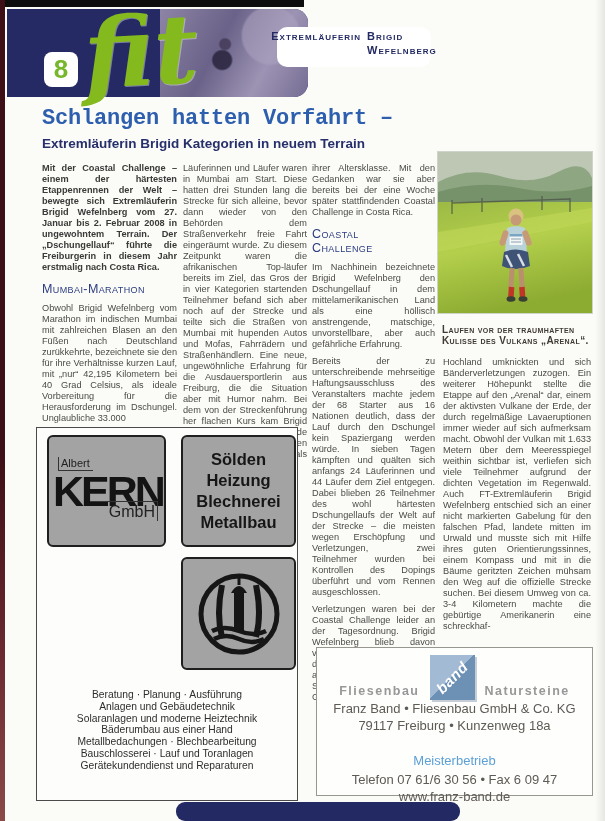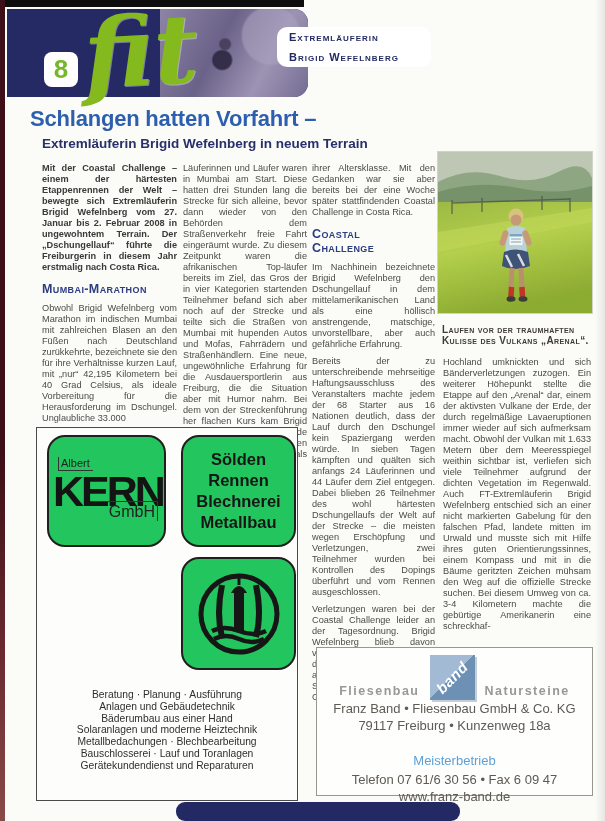--- a/index.html
+++ b/index.html
@@ -21,52 +21,52 @@
             radial-gradient(circle at 75% 30%, rgba(170,160,190,.6) 0 22%, rgba(170,160,190,0) 24%),
             linear-gradient(118deg,#8d84a6,#6a6288 40%,#9d94b4 70%,#756c94);}
   .page-number{position:absolute;left:37px;top:43px;width:34px;height:35px;background:#fff;
           border-radius:8px;display:flex;align-items:center;justify-content:center;
           color:#76b82a;font-size:26px;font-weight:bold;z-index:3;}
   .fit-logo{position:absolute;left:84px;top:4px;z-index:4;color:#84ba1e;
           font-family:"DejaVu Serif",serif;font-style:italic;font-weight:bold;
           font-size:96px;line-height:1;transform:rotate(-3deg);
           text-shadow:1px 1px 0 rgba(255,255,255,.4);}
   .kicker{position:absolute;left:277px;top:27px;width:154px;height:40px;background:#fff;
-          border-radius:10px;z-index:5;display:flex;flex-direction:column;justify-content:center;
+          border-radius:10px;z-index:5;display:flex;flex-direction:row;justify-content:center;
           padding:2px 12px;box-sizing:border-box;color:#232a63;font-weight:bold;
           font-size:11px;line-height:14px;font-variant:small-caps;letter-spacing:1px;gap:6px;}
   
-  .headline{position:absolute;left:30px;top:106px;margin:0;width:460px;
-          color:#2d5fae;font-size:22px;font-weight:bold;letter-spacing:-.2px;}
+  .headline{position:absolute;left:42px;top:106px;margin:0;width:460px;
+          color:#2d5fae;font-size:22px;font-weight:bold;letter-spacing:-.2px;font-family:Liberation Mono, monospace;}
   .subheadline{position:absolute;left:42px;top:136px;margin:0;width:460px;
           color:#27306b;font-size:13.5px;font-weight:bold;}
   
   .col{position:absolute;top:163px;color:#4b4a46;font-size:9.2px;line-height:11px;
        text-align:justify;}
   .col p{margin:0 0 6px 0;}
   .col1{left:42px;width:135px;}
   .col2{left:183px;width:124px;}
   .col3{left:312px;width:123px;}
   .col4{left:443px;top:357px;width:148px;position:absolute;color:#4b4a46;
         font-size:9.2px;line-height:11px;text-align:justify;}
   .intro{font-weight:bold;color:#3a3a38;}
-  .sec-head{margin:9px 0 7px 0;color:#2b3c80;font-size:12.5px;font-weight:bold;
+  .sec-head{margin:9px 0 7px 0;color:#2b3c80;font-size:12.5px;font-weight:normal;
         font-variant:small-caps;letter-spacing:.4px;line-height:14px;}
   .sec-head.narrow{width:80px;}
   
   .photo{position:absolute;left:437px;top:151px;width:156px;height:163px;margin:0;
          border:1px solid #cfd4c8;box-sizing:border-box;}
   .caption{position:absolute;left:438px;top:320px;width:152px;margin:4px;
          color:#3f3a33;font-size:10px;line-height:11px;font-weight:bold;
          font-variant:small-caps;letter-spacing:.4px;}
   
   .kern-ad{position:absolute;left:36px;top:427px;width:262px;height:374px;
          border:1.5px solid #4a4a4a;background:#fdfdfc;box-sizing:border-box;}
-  .kbox{position:absolute;border:2px solid #1f1f1f;border-radius:18px;box-sizing:border-box;
-         background:#22c55e;}
+  .kbox{position:absolute;border:2px solid #1f1f1f;border-radius:6px;box-sizing:border-box;
+         background:#a3a3a3;}
   .k-logo{left:10px;top:7px;width:119px;height:112px;}
   .k-albert{position:absolute;left:9px;top:20px;font-size:11px;color:#222;
          border-left:1px solid #333;border-bottom:1px solid #333;padding:0 3px 1px 2px;}
   .k-kern{position:absolute;left:4px;top:30px;font-size:43px;font-weight:bold;
          letter-spacing:-3px;color:#141414;}
   .k-gmbh{position:absolute;right:6px;bottom:24px;font-size:16px;color:#222;
          border-right:1px solid #333;border-top:1px solid #333;padding:1px 2px 0 3px;}
   .k-trades{left:144px;top:7px;width:115px;height:112px;display:flex;flex-direction:column;
          align-items:center;justify-content:center;font-size:16.5px;font-weight:bold;
          line-height:21px;color:#161616;}
@@ -108,21 +108,21 @@
     <div class="banner-photo"></div>
     <div class="page-number">8</div>
   </header>
   <div class="fit-logo">fit</div>
   <div class="kicker">
     <span>Extremläuferin</span>
     <span>Brigid Wefelnberg</span>
   </div>
 
   <h1 class="headline">Schlangen hatten Vorfahrt –</h1>
-  <h2 class="subheadline">Extremläuferin Brigid Wefelnberg in neuem Terrain</h2>
+  <h2 class="subheadline">Extremläuferin Brigid Kategorien in neuem Terrain</h2>
 
   <div class="col col1">
     <p class="intro">Mit der Coastal Challenge – einem der härtesten Etappenrennen der Welt – bewegte sich Extremläuferin Brigid Wefelnberg vom 27. Januar bis 2. Februar 2008 in ungewohntem Terrain. Der „Dschungellauf“ führte die Freiburgerin in diesem Jahr erstmalig nach Costa Rica.</p>
     <h3 class="sec-head">Mumbai-Marathon</h3>
     <p>Obwohl Brigid Wefelnberg vom Marathon im indischen Mumbai mit zahlreichen Blasen an den Füßen nach Deutschland zurükkehrte, bezeichnete sie den für ihre Verhältnisse kurzen Lauf, mit „nur“ 42,195 Kilometern bei 40 Grad Celsius, als ideale Vorbereitung für die Herausforderung im Dschungel. Unglaubliche 33.000</p>
   </div>
 
   <div class="col col2">
     <p>Läuferinnen und Läufer waren in Mumbai am Start. Diese hatten drei Stunden lang die Strecke für sich alleine, bevor dann wieder von den Behörden dem Straßenverkehr freie Fahrt eingeräumt wurde. Zu diesem Zeitpunkt waren die afrikanischen Top-läufer bereits im Ziel, das Gros der in vier Kategorien startenden Teilnehmer befand sich aber noch auf der Strecke und teilte sich die Straßen von Mumbai mit hupenden Autos und Mofas, Fahrrädern und Straßenhändlern. Eine neue, ungewöhnliche Erfahrung für die Ausdauersportlerin aus Freiburg, die die Situation aber mit Humor nahm. Bei dem von der Streckenführung her flachen Kurs kam Brigid Wefelnberg als hervorragende 48. von 400 gestarteten Frauen ins Ziel, sogar als Drittplatzierte in</p>
   </div>
@@ -184,41 +184,41 @@
   </div>
 
   <aside class="kern-ad">
     <div class="kbox k-logo">
       <span class="k-albert">Albert</span>
       <span class="k-kern">KERN</span>
       <span class="k-gmbh">GmbH</span>
     </div>
     <div class="kbox k-trades">
       <div>Sölden</div>
-      <div>Rennen</div>
+      <div>Heizung</div>
       <div>Blechnerei</div>
       <div>Metallbau</div>
     </div>
     <div class="kbox k-emblem">
       <svg width="86" height="86" viewBox="0 0 86 86">
         <circle cx="43" cy="43" r="38" fill="none" stroke="#161616" stroke-width="5"></circle>
         <path d="M26 14 Q20 43 26 66" fill="none" stroke="#161616" stroke-width="6"></path>
         <path d="M60 14 Q66 43 60 66" fill="none" stroke="#161616" stroke-width="6"></path>
         <rect x="38" y="22" width="10" height="38" fill="#161616"></rect>
         <path d="M35 22 Q43 8 51 22 Z" fill="#161616"></path>
         <line x1="43" y1="6" x2="43" y2="14" stroke="#161616" stroke-width="3"></line>
         <path d="M16 60 Q28 54 43 60 T70 60" fill="none" stroke="#161616" stroke-width="4.5"></path>
         <path d="M18 68 Q30 62 43 68 T68 68" fill="none" stroke="#161616" stroke-width="4.5"></path>
       </svg>
     </div>
     <div class="k-services">
       <div>Beratung · Planung · Ausführung</div>
       <div>Anlagen und Gebäudetechnik</div>
+      <div>Solaranlagen und moderne Heiztechnik</div>
       <div>Bäderumbau aus einer Hand</div>
-      <div>Solaranlagen und moderne Heiztechnik</div>
       <div>Metallbedachungen · Blechbearbeitung</div>
       <div>Bauschlosserei · Lauf und Toranlagen</div>
       <div>Gerätekundendienst und Reparaturen</div>
     </div>
   </aside>
 
   <aside class="fliesen-ad">
     <div class="f-logo-row">
       <span class="f-word">Fliesenbau</span>
       <span class="f-square">

